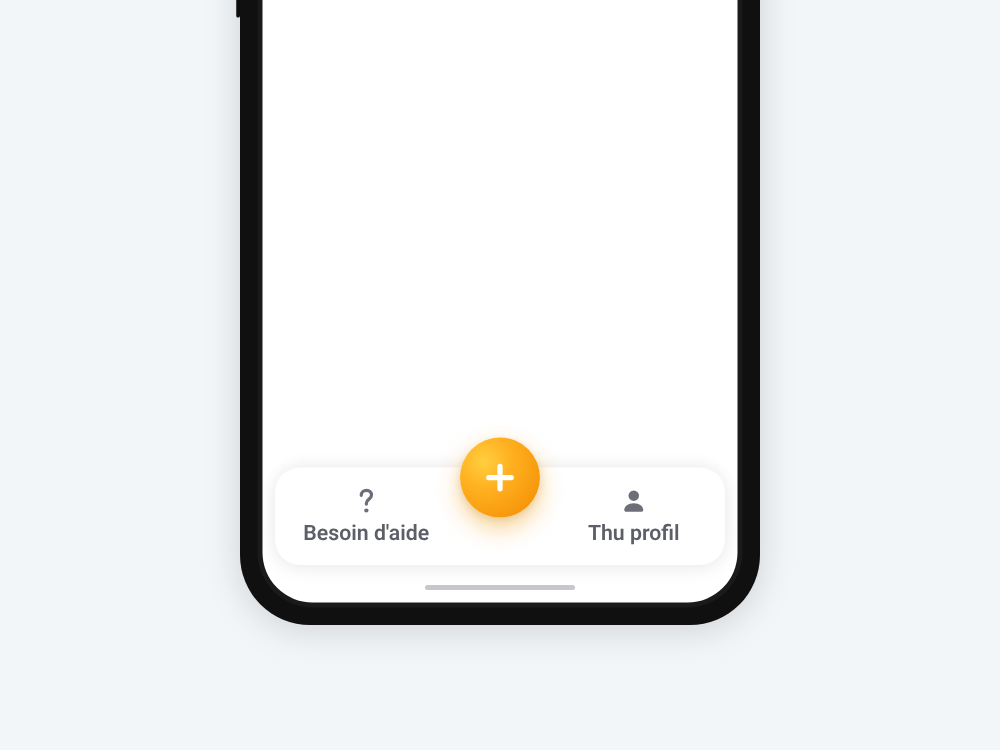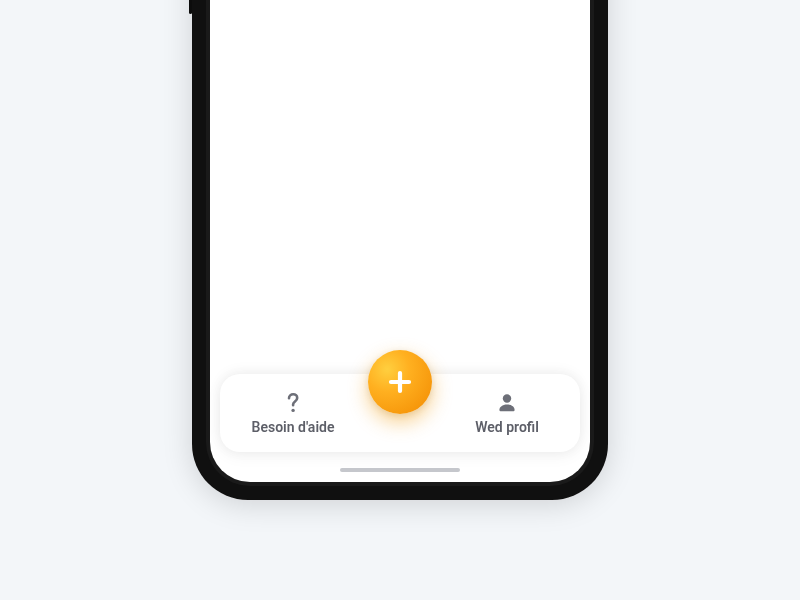--- a/index.html
+++ b/index.html
@@ -65,21 +65,21 @@
     width: 90px;
   }
   .tab-item .icon {
     width: 24px;
     height: 24px;
     display: flex;
     align-items: center;
     justify-content: center;
   }
   .tab-item .label {
-    font-size: 14px;
+    font-size: 17px;
     font-weight: 600;
     color: #5d5f68;
     white-space: nowrap;
   }
 
   .fab {
     position: absolute;
     left: 50%;
     transform: translateX(-50%);
     bottom: 68px;
@@ -136,21 +136,21 @@
           <span class="label">Besoin d'aide</span>
         </div>
 
         <div class="tab-item">
           <span class="icon">
             <svg width="22" height="22" viewBox="0 0 22 22" fill="#6d6f78">
               <circle cx="11" cy="6.5" r="4.2"></circle>
               <path d="M11 12.5c-4.6 0-7.6 2.6-7.6 5.4 0 .9.7 1.4 1.6 1.4h12c.9 0 1.6-.5 1.6-1.4 0-2.8-3-5.4-7.6-5.4z"></path>
             </svg>
           </span>
-          <span class="label">Wed profil</span>
+          <span class="label">Thu profil</span>
         </div>
 
       </div>
 
       <div class="fab">
         <span>
           <svg width="30" height="30" viewBox="0 0 30 30">
             <path d="M15 6v18M6 15h18" stroke="#ffffff" stroke-width="4.2" stroke-linecap="round"></path>
           </svg>
         </span>

